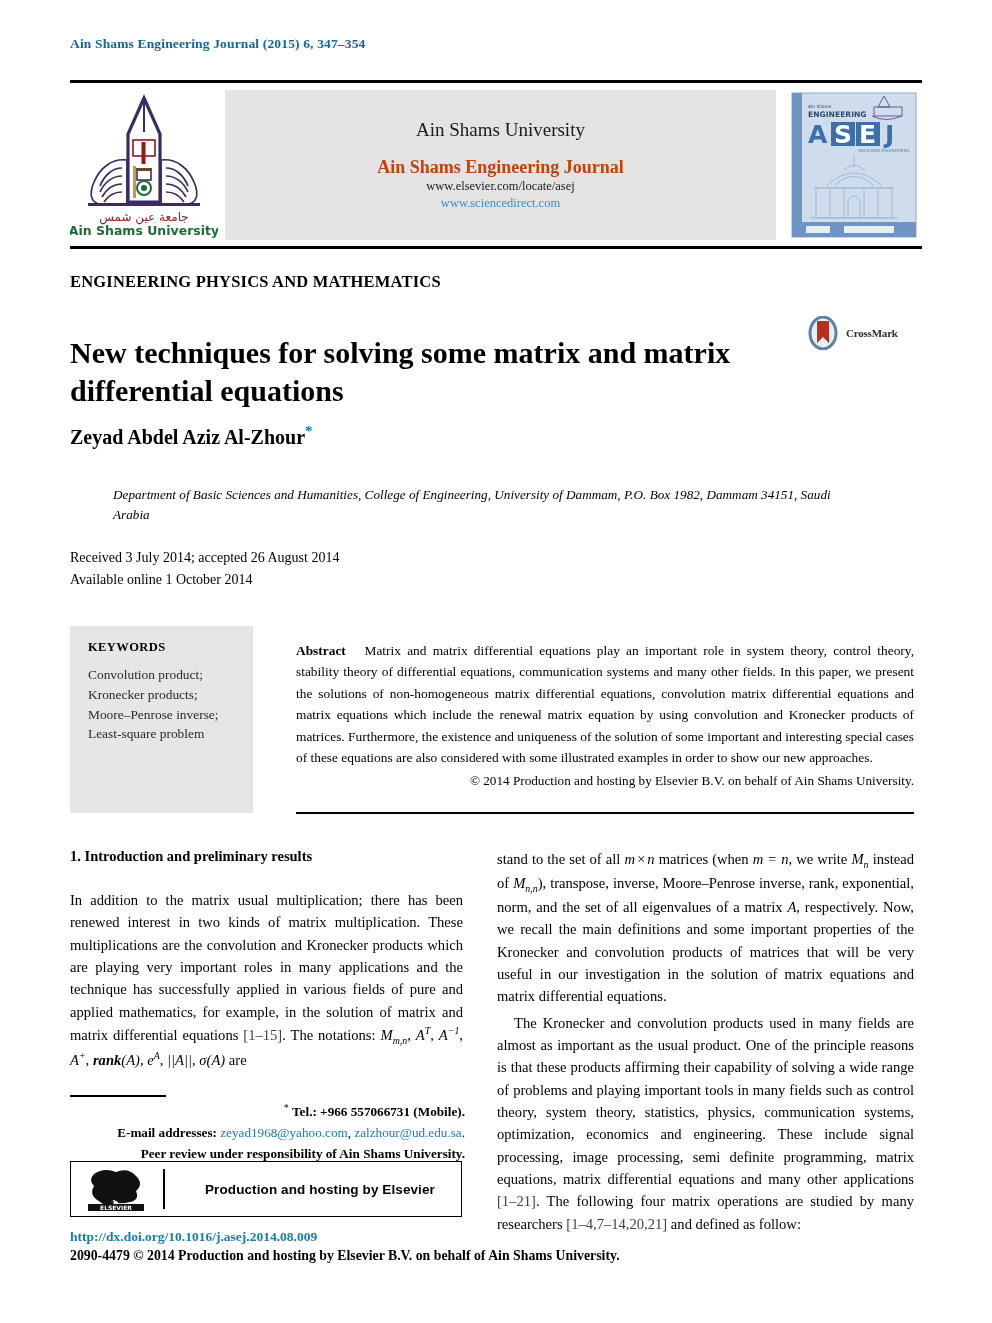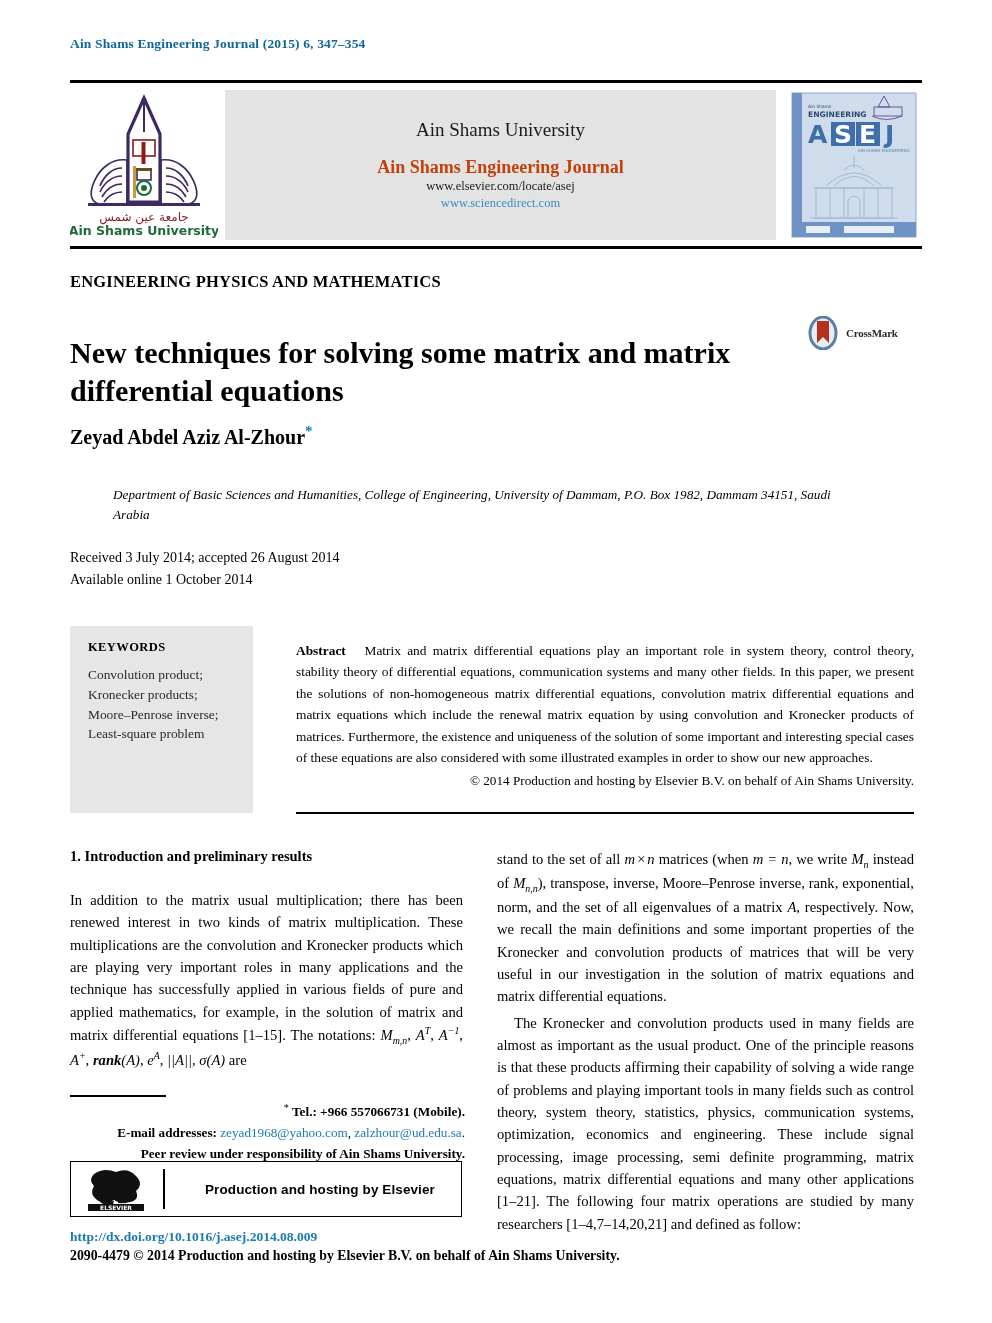--- a/index.html
+++ b/index.html
@@ -182,21 +182,21 @@
     margin: 0 0 24px 0;
   }
   .body-p {
     font-family: "Liberation Serif", serif;
     font-size: 14.6px; line-height: 1.53;
     text-align: justify;
     margin: 0 0 4px 0;
     hyphens: none;
   }
   .body-p.indent { text-indent: 17px; }
-  .ref { color: #000000; }
+  .ref { color: #404040; }
   .mi { font-style: italic; }
   .mb { font-weight: bold; font-style: italic; }
   sub { font-size: .68em; }
   sup { font-size: .68em; }
 
   
   .fn-rule {
     position: absolute; left: 70px; top: 1095px;
     width: 96px; height: 2px; background: #000;
   }

